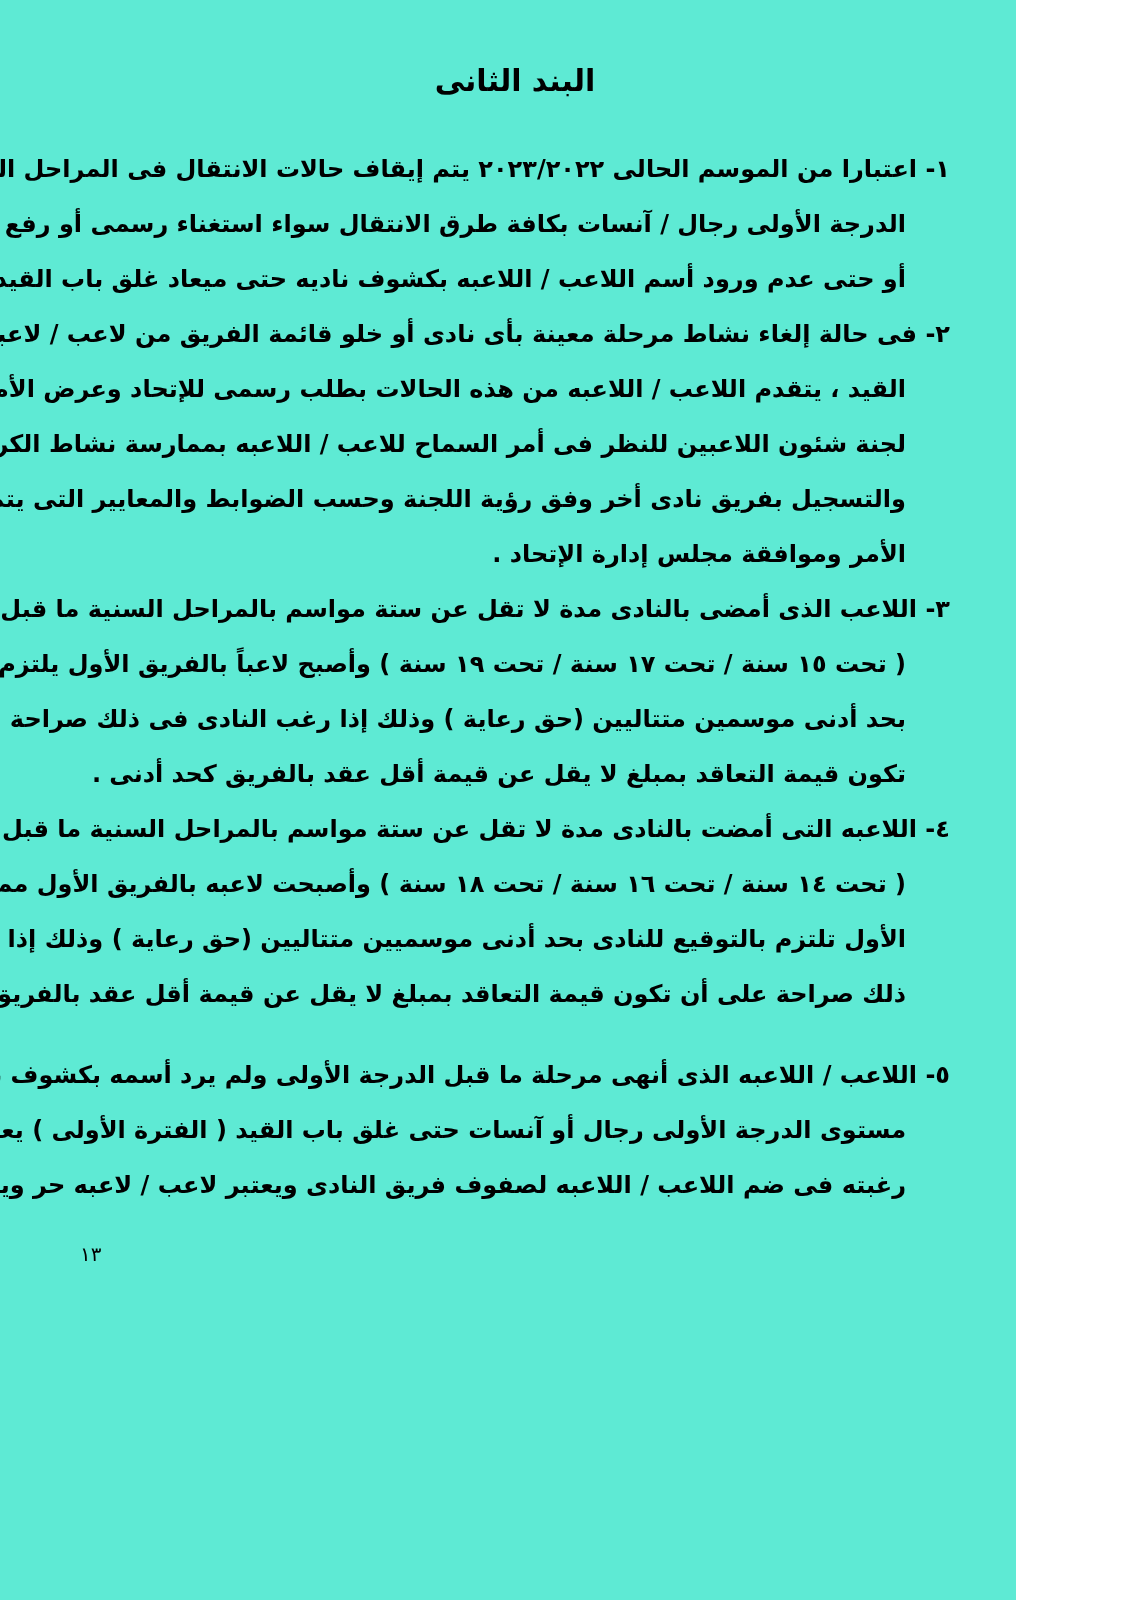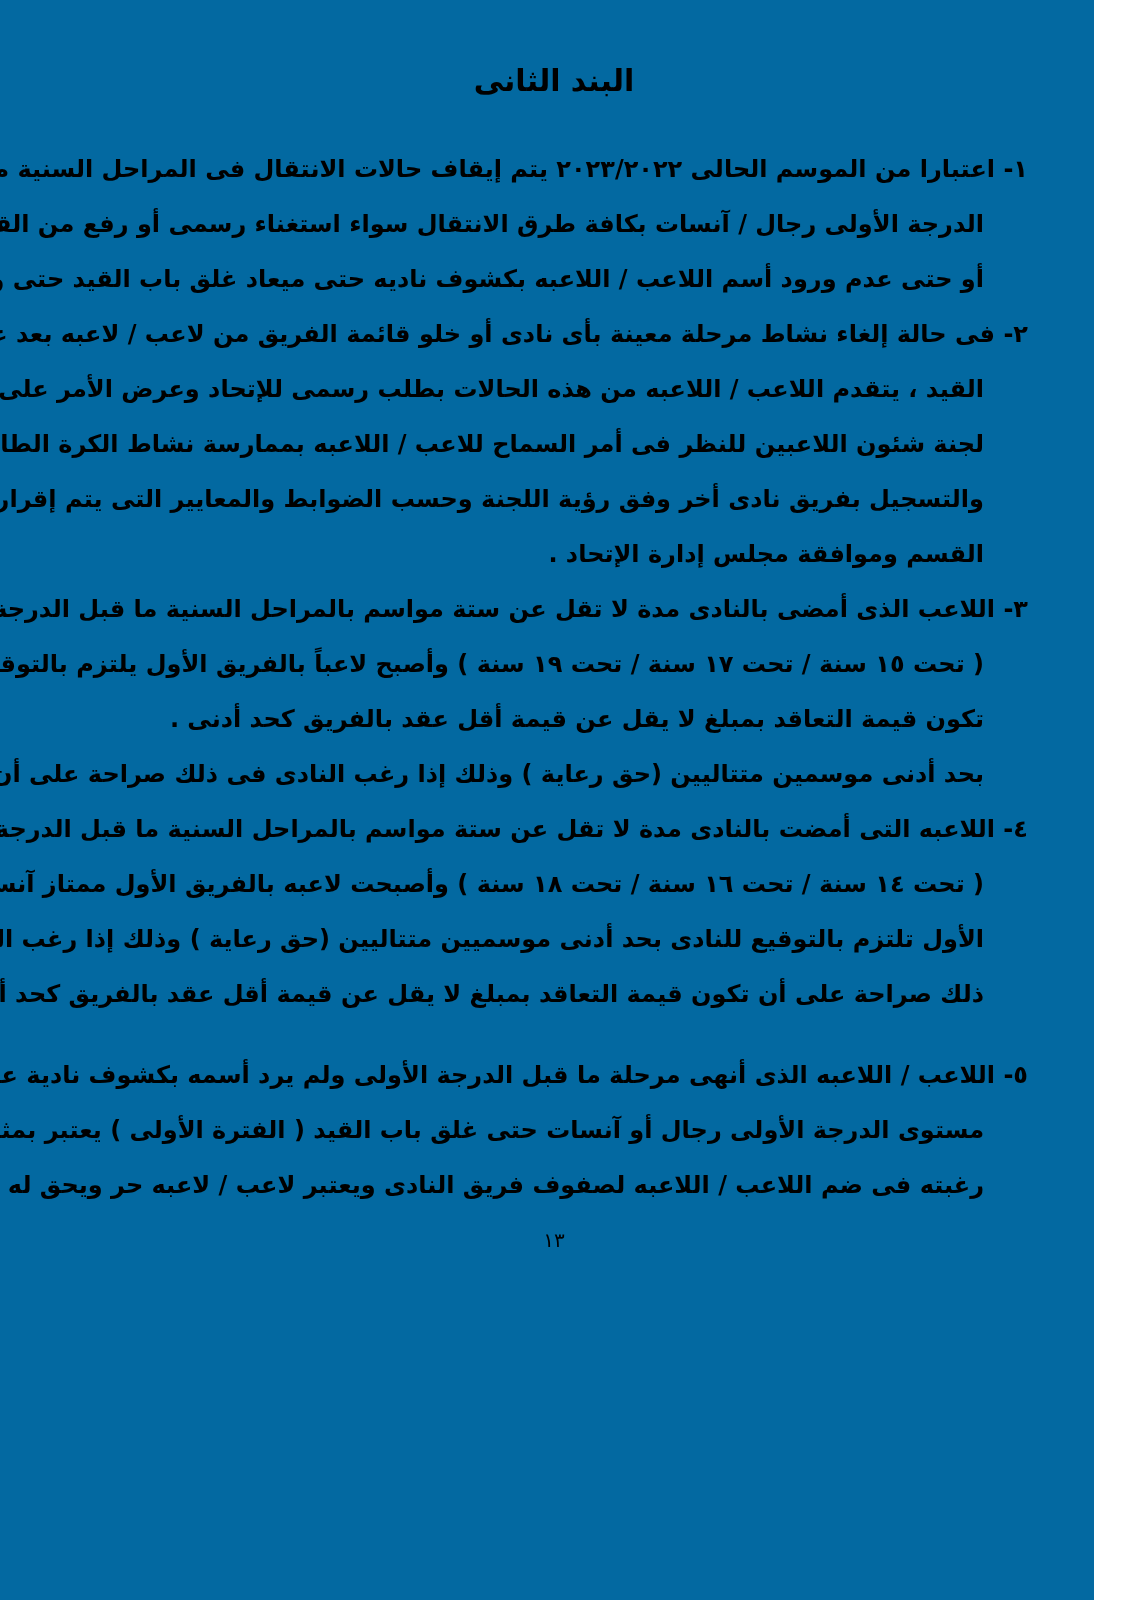--- a/index.html
+++ b/index.html
@@ -4,24 +4,24 @@
 <style>
   html, body {
     margin: 0;
     padding: 0;
     background: #ffffff;
     color: #000000;
     font-family: "DejaVu Sans", sans-serif;
   }
   .page {
     position: relative;
-    width: 1094px;
+    width: 1016px;
     height: 1600px;
     box-sizing: border-box;
-    background: #0369a1;
+    background: #5eead4;
     direction: rtl;
     padding: 60px 66px 0 80px;
     overflow: hidden;
   }
   .doc-title {
     text-align: center;
     font-weight: bold;
     font-size: 30px;
     line-height: 42px;
     margin-bottom: 40px;
@@ -35,24 +35,24 @@
     text-align: right;
     white-space: nowrap;
   }
   .cont {
     padding-right: 44px;
   }
   .gap-before {
     margin-top: 26px;
   }
   .page-num {
-    text-align: center;
+    text-align: left;
     font-weight: normal;
     font-size: 20px;
-    margin-top: 12px;
+    margin-top: 26px;
     line-height: 30px;
   }
 </style>
 </head>
 <body>
 
 <div class="page">
 
   <div class="doc-title">البند الثانى</div>
 
@@ -60,28 +60,28 @@
     <div class="ln first">١- اعتبارا من الموسم الحالى ٢٠٢٣/٢٠٢٢ يتم إيقاف حالات الانتقال فى المراحل السنية  ما قبل</div>
     <div class="ln cont">الدرجة الأولى  رجال / آنسات  بكافة طرق الانتقال سواء استغناء رسمى أو رفع  من القائمة</div>
     <div class="ln cont">أو حتى عدم ورود أسم اللاعب / اللاعبه بكشوف ناديه حتى ميعاد غلق باب القيد حتى ولو كان</div>
   </div>
 
   <div class="clause">
     <div class="ln first">٢- فى حالة إلغاء نشاط مرحلة معينة بأى نادى أو خلو قائمة الفريق من  لاعب / لاعبه  بعد غلق باب</div>
     <div class="ln cont">القيد ، يتقدم اللاعب / اللاعبه من هذه الحالات بطلب رسمى للإتحاد وعرض الأمر على على</div>
     <div class="ln cont">لجنة شئون اللاعبين للنظر فى أمر السماح  للاعب / اللاعبه بممارسة نشاط الكرة الطائرة والقيد</div>
     <div class="ln cont">والتسجيل بفريق نادى أخر وفق رؤية اللجنة وحسب الضوابط والمعايير التى يتم إقرارها فى هذا</div>
-    <div class="ln cont">القسم وموافقة مجلس إدارة الإتحاد .</div>
+    <div class="ln cont">الأمر وموافقة مجلس إدارة الإتحاد .</div>
   </div>
 
   <div class="clause">
     <div class="ln first">٣- اللاعب الذى أمضى بالنادى مدة لا تقل عن ستة مواسم بالمراحل السنية ما قبل الدرجة الأولى</div>
     <div class="ln cont">( تحت ١٥ سنة / تحت ١٧ سنة / تحت ١٩ سنة ) وأصبح لاعباً بالفريق الأول يلتزم بالتوقيع للنادى</div>
+    <div class="ln cont">بحد أدنى موسمين متتاليين  (حق رعاية ) وذلك إذا رغب النادى فى ذلك صراحة على أن</div>
     <div class="ln cont">تكون قيمة التعاقد بمبلغ لا يقل عن قيمة أقل عقد بالفريق كحد أدنى .</div>
-    <div class="ln cont">بحد أدنى موسمين متتاليين  (حق رعاية ) وذلك إذا رغب النادى فى ذلك صراحة على أن</div>
   </div>
 
   <div class="clause">
     <div class="ln first">٤- اللاعبه التى أمضت بالنادى مدة لا تقل عن ستة مواسم بالمراحل السنية ما قبل الدرجة الأولى</div>
     <div class="ln cont">( تحت ١٤ سنة / تحت ١٦ سنة / تحت ١٨ سنة ) وأصبحت لاعبه بالفريق الأول ممتاز آنسات / القسم</div>
     <div class="ln cont">الأول تلتزم بالتوقيع للنادى بحد أدنى موسميين متتاليين (حق رعاية ) وذلك إذا رغب النادى فى</div>
     <div class="ln cont">ذلك صراحة على أن تكون قيمة التعاقد بمبلغ لا يقل عن قيمة أقل عقد بالفريق كحد أدنى .</div>
   </div>
 
   <div class="clause gap-before">

